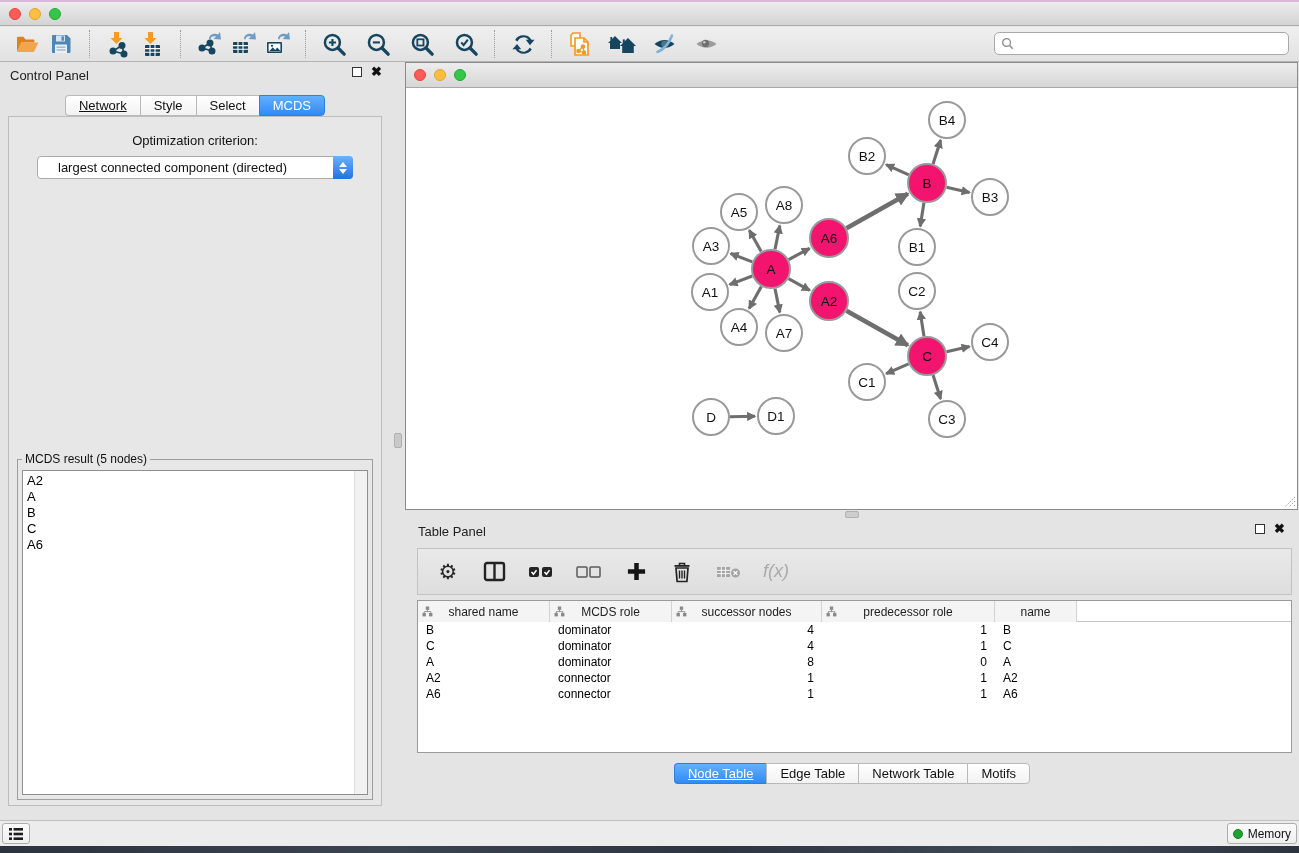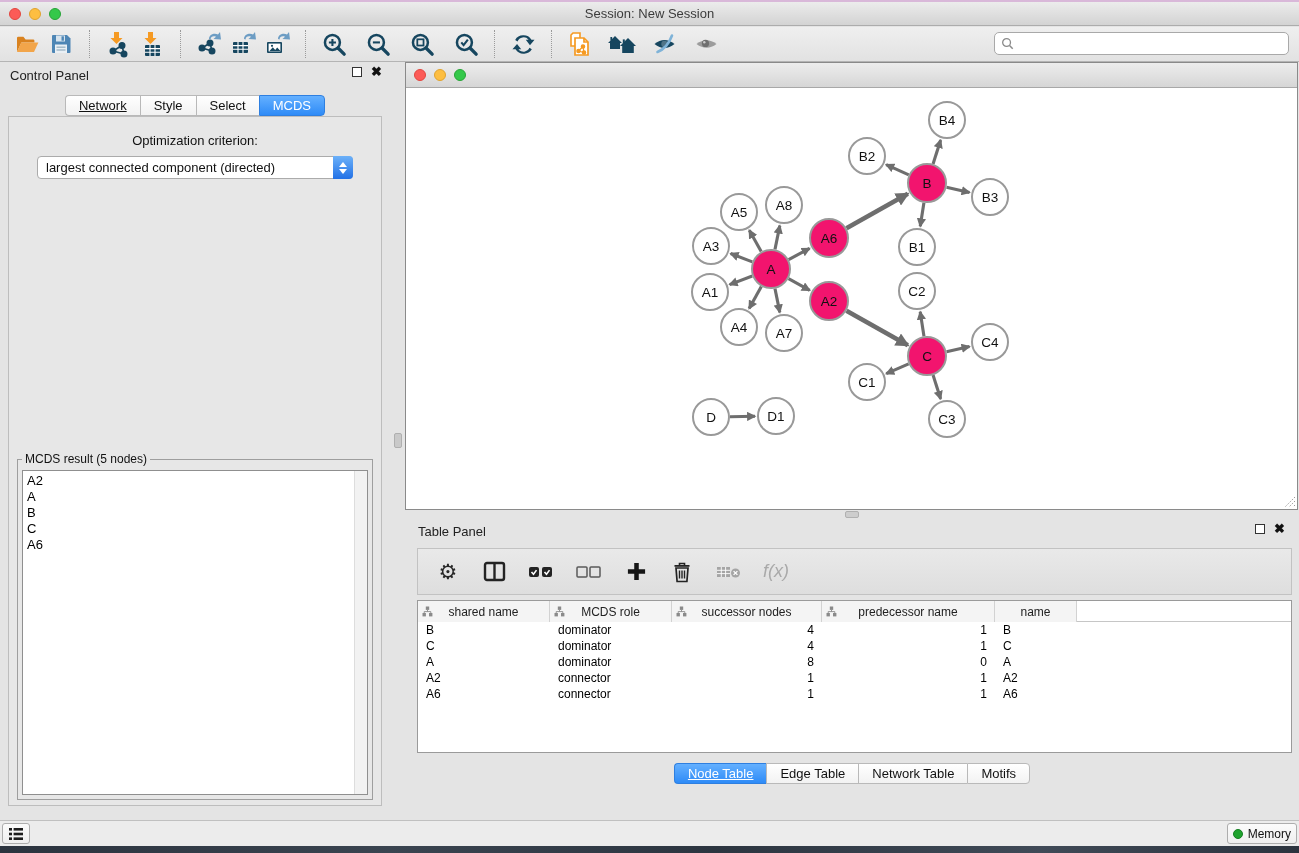--- a/index.html
+++ b/index.html
@@ -58,21 +58,21 @@
   .ptab:last-child { border-right:1px solid #B9B9B9; border-radius:0 4px 4px 0; }
   .ptab.active { background:linear-gradient(#64B0FF,#2E8BF7); color:#fff; border-color:#2E7FE0; }
   .cp-content {
     position:absolute; left:8px; right:8px; top:54px; bottom:14px;
     border:1px solid #BDBDBD; background:#E7E7E7;
   }
   .opt-label { text-align:center; margin-top:16px; font-size:13px; color:#111; }
   .dropdown {
     position:relative; margin:8px auto 0; width:316px; height:23px;
     background:#fff; border:1px solid #ABABAB; border-radius:4px;
-    display:flex; align-items:center; padding-left:8px; font-size:13px; color:#111;
+    display:flex; align-items:center; padding-left:20px; font-size:13px; color:#111;
   }
   .dropdown .stepper {
     position:absolute; right:-1px; top:-1px; width:20px; height:23px;
     background:linear-gradient(#6CB1F9,#2271E6); border-radius:0 4px 4px 0;
     display:flex; flex-direction:column; align-items:center; justify-content:center; gap:2px;
   }
   .btn-row { display:flex; justify-content:center; gap:15px; margin-top:12px; }
   .pbtn {
     height:23px; padding:0 16px; background:linear-gradient(#FFFFFF,#F1F1F1);
     border:1px solid #B5B5B5; border-radius:4px; font-size:13px; color:#111;
@@ -148,21 +148,20 @@
 <body>
 
 <div class="desktop-edge"></div>
 
 <div class="titlebar">
   <div class="lights">
     <span class="light red"></span>
     <span class="light yellow"></span>
     <span class="light green"></span>
   </div>
-  <div class="titlebar-title">Session: New Session</div>
 </div>
 
 <div class="toolbar">
   <span class="tbtn">
     <svg width="26" height="24" viewBox="0 0 26 24">
       <path fill="#D9821F" d="M3 20 V6 q0-1.2 1.2-1.2 h5.2 l2.2 2.6 h7.6 q1.2 0 1.2 1.2 v2 h-13 z"></path>
       <path fill="#F2A54A" d="M3 20 l4.2-9.4 h17.2 l-4.4 9.4 z"></path>
     </svg>
   </span>
   <span class="tbtn">
@@ -567,21 +566,21 @@
           </svg>
           <span>successor nodes</span>
         </div>
         <div class="th" style="width: 173px;">
           <svg class="attr-ic" width="11" height="11" viewBox="0 0 11 11">
             <rect x="3.8" y="0.5" width="3.4" height="3.4" fill="#8a8a8a"></rect>
             <rect x="0.5" y="7" width="3.4" height="3.4" fill="#8a8a8a"></rect>
             <rect x="7" y="7" width="3.4" height="3.4" fill="#8a8a8a"></rect>
             <path d="M5.5 4 v1.6 M2.2 7 v-1.4 h6.6 V7" stroke="#8a8a8a" stroke-width="0.9" fill="none"></path>
           </svg>
-          <span>predecessor name</span>
+          <span>predecessor role</span>
         </div>
         <div class="th" style="width: 82px;">
           <span>name</span>
         </div>
       </div>
     <div id="table-body">
         <div class="tr">
           <div class="td" style="width: 132px; text-align: left;">B</div>
           <div class="td" style="width: 122px; text-align: left;">dominator</div>
           <div class="td" style="width: 150px; text-align: right;">4</div>

